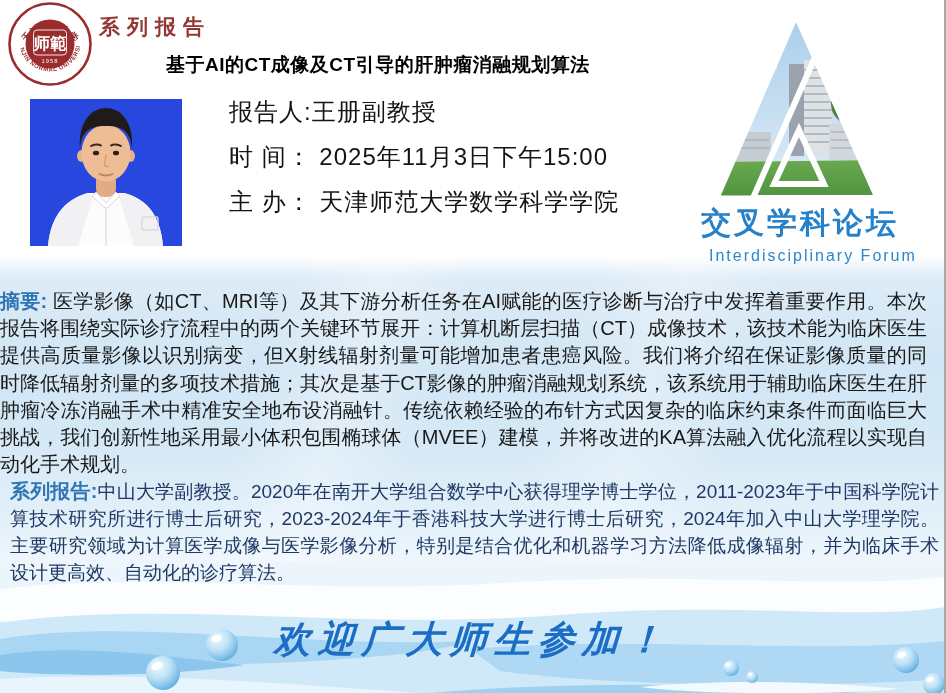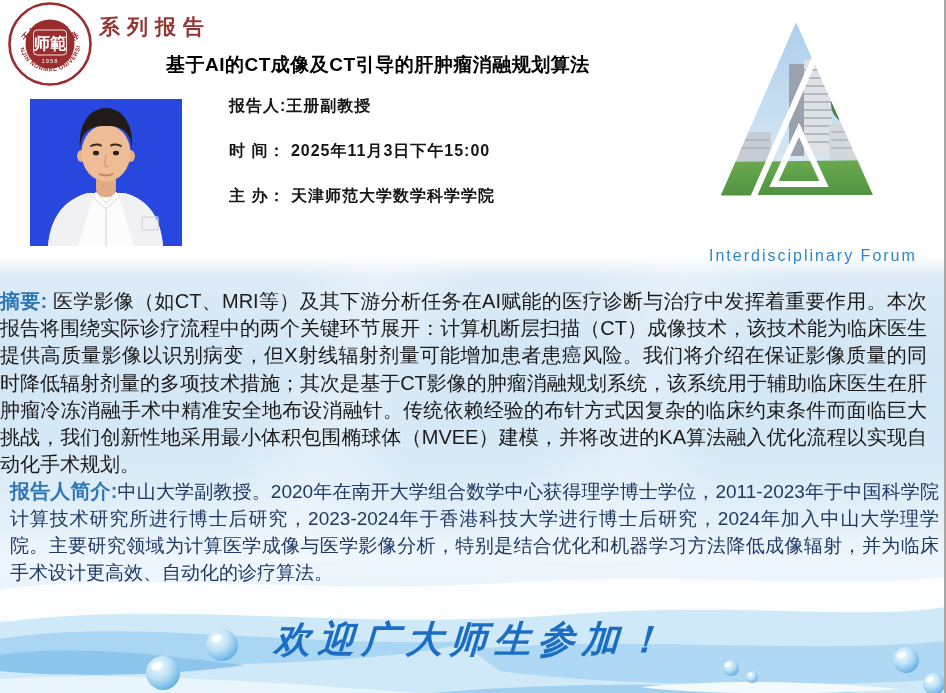--- a/index.html
+++ b/index.html
@@ -15,21 +15,21 @@
   .sheen{
     position:absolute;left:0;top:262px;width:946px;height:300px;pointer-events:none;
     background:linear-gradient(108deg,
       rgba(255,255,255,0) 28%,rgba(255,255,255,.30) 37%,rgba(255,255,255,0) 46%,
       rgba(255,255,255,0) 56%,rgba(255,255,255,.28) 66%,rgba(255,255,255,0) 76%);
     z-index:1;
   }
   .abs{position:absolute;}
   .series{left:99px;top:13px;font-size:21px;font-weight:bold;letter-spacing:7px;color:#943634;z-index:3;}
   .title{left:166px;top:52px;font-size:19px;font-weight:bold;color:#000;letter-spacing:.5px;z-index:3;}
-  .detail{left:229px;font-size:16px;font-weight:700;color:#141414;letter-spacing:1px;z-index:3;white-space:nowrap;}
+  .detail{left:229px;font-size:24px;font-weight:400;color:#141414;letter-spacing:1px;z-index:3;white-space:nowrap;}
   .d0{top:96px;} .d1{top:141px;} .d2{top:186px;} .d3{top:230px;}
   .forum-cn{left:701px;top:203px;font-size:30px;font-weight:600;letter-spacing:3px;color:#2681C9;z-index:3;}
   .forum-en{left:709px;top:247px;font-size:16px;letter-spacing:2px;color:#2E86C8;z-index:3;}
   .abstract{left:0;top:268px;width:927px;font-size:20px;line-height:27.2px;color:#1a1a1a;text-align:justify;z-index:3;}
   .bio{left:10px;top:459px;width:929px;font-size:19px;line-height:27px;color:#1F3864;text-align:justify;z-index:3;}
   .lbl{color:#2E75B6;font-weight:bold;}
   .bio .lbl{font-size:20px;}
   .welcome{
     left:0;right:0;top:615px;text-align:center;z-index:4;
     font-family:"Liberation Serif","DejaVu Serif",serif;
@@ -137,25 +137,26 @@
       <circle cx="18" cy="112" r="11" fill="#5d9447"></circle>
       <path d="M0,150 L172,148 L172,190 L0,190 Z" fill="url(#grass)"></path>
     </g>
     <g fill="none" stroke="#ffffff">
       <polygon points="85,4 6,186 166,186" stroke-width="5"></polygon>
       <polygon points="108,36 42,186 176,186" stroke-width="6"></polygon>
       <polygon points="88,118 63,172 113,172" stroke-width="6"></polygon>
     </g>
   </svg>
 
+  <div class="abs forum-cn">交叉学科论坛</div>
   <div class="abs forum-en">Interdisciplinary Forum</div>
 
   <p class="abs abstract"><span class="lbl">摘要:</span> <span>医学影像（如CT、MRI等）及其下游分析任务在AI赋能的医疗诊断与治疗中发挥着重要作用。本次报告将围绕实际诊疗流程中的两个关键环节展开：计算机断层扫描（CT）成像技术，该技术能为临床医生提供高质量影像以识别病变，但X射线辐射剂量可能增加患者患癌风险。我们将介绍在保证影像质量的同时降低辐射剂量的多项技术措施；其次是基于CT影像的肿瘤消融规划系统，该系统用于辅助临床医生在肝肿瘤冷冻消融手术中精准安全地布设消融针。传统依赖经验的布针方式因复杂的临床约束条件而面临巨大挑战，我们创新性地采用最小体积包围椭球体（MVEE）建模，并将改进的KA算法融入优化流程以实现自动化手术规划。</span></p>
 
-  <p class="abs bio"><span class="lbl">报告人简介:</span><span>中山大学副教授。2020年在南开大学组合数学中心获得理学博士学位，2011-2023年于中国科学院计算技术研究所进行博士后研究，2023-2024年于香港科技大学进行博士后研究，2024年加入中山大学理学院。主要研究领域为计算医学成像与医学影像分析，特别是结合优化和机器学习方法降低成像辐射，并为临床手术设计更高效、自动化的诊疗算法。</span></p>
+  <p class="abs bio"><span class="lbl">系列报告:</span><span>中山大学副教授。2020年在南开大学组合数学中心获得理学博士学位，2011-2023年于中国科学院计算技术研究所进行博士后研究，2023-2024年于香港科技大学进行博士后研究，2024年加入中山大学理学院。主要研究领域为计算医学成像与医学影像分析，特别是结合优化和机器学习方法降低成像辐射，并为临床手术设计更高效、自动化的诊疗算法。</span></p>
 
   <svg class="abs water" viewBox="0 0 946 150">
     <defs>
       <radialGradient id="bub" cx="0.35" cy="0.3" r="0.8">
         <stop offset="0" stop-color="#f0f9fe"></stop>
         <stop offset="0.45" stop-color="#bfe2f6"></stop>
         <stop offset="0.8" stop-color="#7bbfe9"></stop>
         <stop offset="1" stop-color="#539fd8"></stop>
       </radialGradient>
     </defs>

